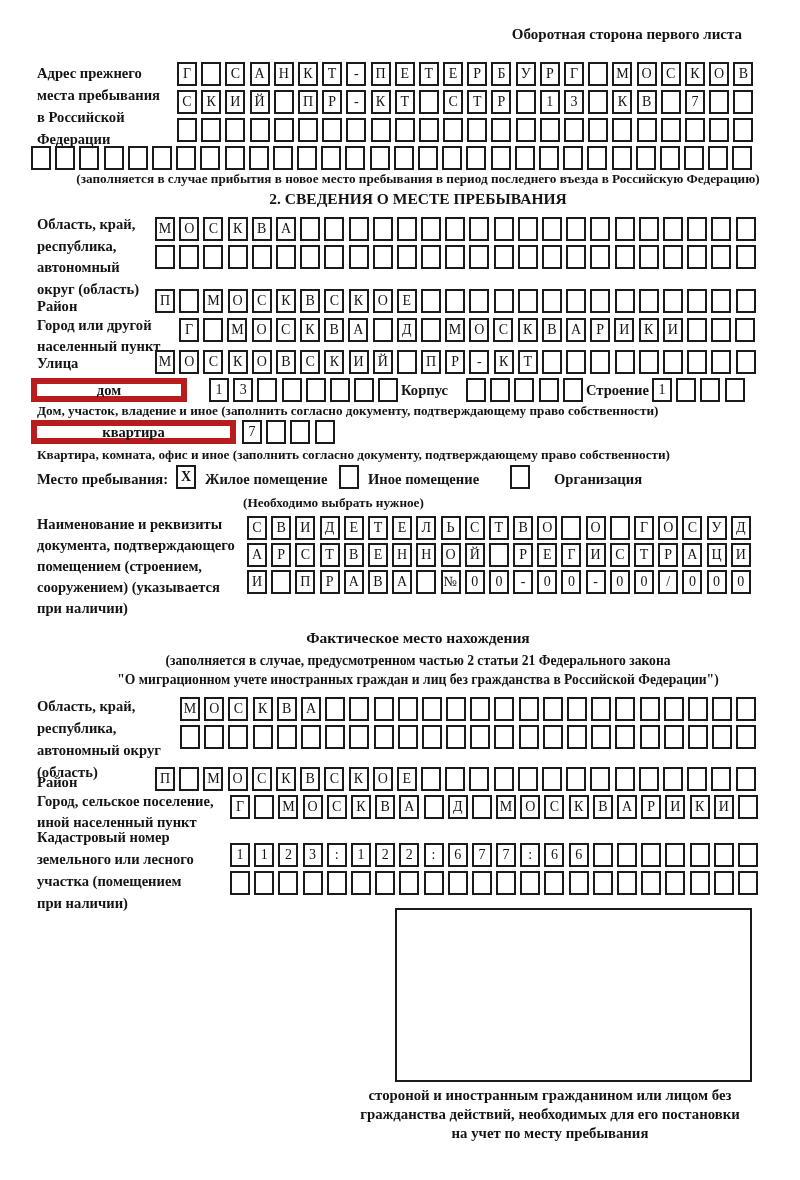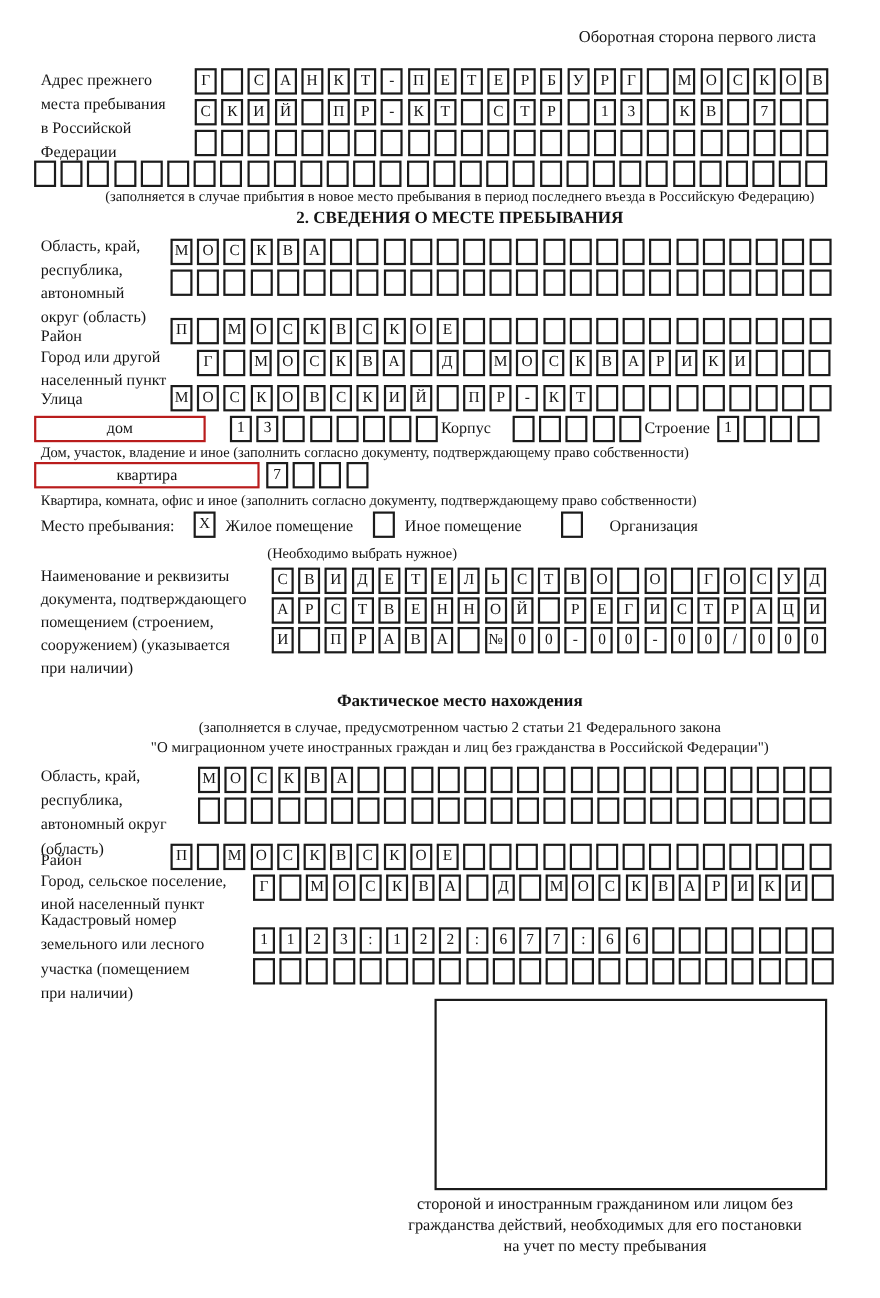--- a/index.html
+++ b/index.html
@@ -1,28 +1,28 @@
 <!DOCTYPE html>
 <html><head>
 <meta charset="utf-8">
 <style>
   html,body{margin:0;padding:0;background:#ffffff;}
   body{width:800px;height:1180px;position:relative;
        font-family:"Liberation Serif","DejaVu Serif",serif;color:#141414;}
-  .abs{position:absolute;}
+  .abs{position:absolute;font-weight:bold;}
   .cellrow{position:absolute;display:flex;gap:4.2px;}
   .cell{box-sizing:border-box;width:20px;height:24px;border:2px solid #1b1b1b;
         display:inline-flex;align-items:center;justify-content:center;
         font-size:14px;line-height:1;background:#fff;flex:0 0 auto;}
   .lbl{font-size:14.6px;line-height:21.5px;white-space:nowrap;}
   .lbl .lbl-line{white-space:nowrap;}
   .note{font-size:13.2px;white-space:nowrap;}
   .centered{left:0;right:0;text-align:center;margin-left:36px;}
   .heading{font-weight:bold;font-size:15.5px;}
-  .boxlabel{box-sizing:border-box;border:2px solid #b91c1c;height:24px;
+  .boxlabel{box-sizing:border-box;border:6px solid #b91c1c;height:24px;
             display:flex;align-items:center;justify-content:center;
             font-size:14.6px;background:#fff;}
   .stampbox{box-sizing:border-box;border:2px solid #1b1b1b;background:#fff;}
   .caption{font-size:14.8px;line-height:19px;text-align:center;}
 </style>
 </head>
 <body>
 
 <div class="abs lbl" style="top:24px;right:58px;font-size:15px;">Оборотная сторона первого листа</div>
 

